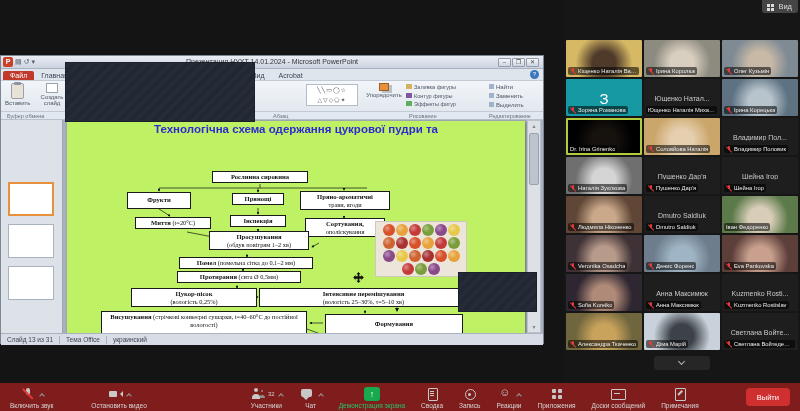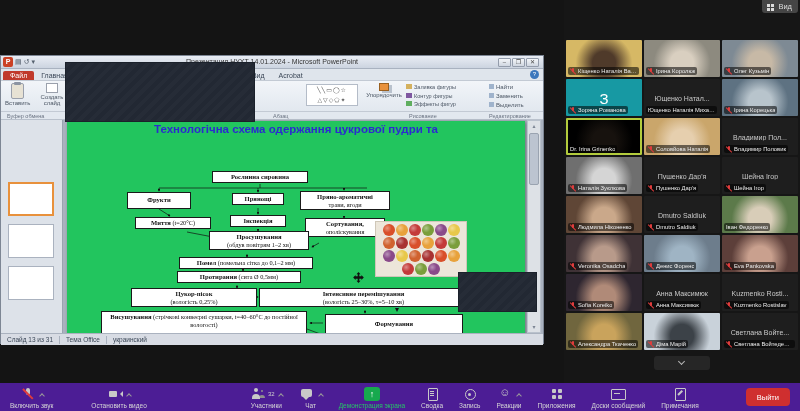--- a/index.html
+++ b/index.html
@@ -58,21 +58,21 @@
   .editbtns .sw { display:inline-block; width:5px; height:5px; background:#9fb3cc; margin-right:2px; }
   .ribbon-labels { position:absolute; left:0; top:56px; width:100%; height:8px; background:#e2e8ef;
     border-bottom:1px solid #b9c1cc; font-size:5.5px; color:#6a7382; }
   .ribbon-labels span { position:absolute; top:1px; }
 
   .workarea { position:absolute; left:0; top:64px; width:100%; height:213px; background:#aab2bf; }
   .thumbs { position:absolute; left:0; top:0; width:62px; height:100%; background:#dde2e9;
     border-right:1px solid #9aa3b0; }
   .thumb { position:absolute; left:7px; width:46px; height:34px; background:#fff; border:1px solid #aab2bf; }
   .thumb.sel { border:2px solid #e8913c; }
-  .slide { position:absolute; left:66px; top:1px; width:458px; height:221px; background:#22c55e;
+  .slide { position:absolute; left:66px; top:1px; width:458px; height:221px; background:#bef264;
     box-shadow:1px 1px 3px rgba(0,0,0,.4); font-family:"Liberation Serif", serif; }
   .vscroll { position:absolute; left:526px; top:0; width:14px; height:100%; background:#dde1e6;
     border:1px solid #b9c1cc; }
   .vscroll .arr { position:absolute; left:0; width:12px; height:10px; font-size:6px; color:#7d8694;
     text-align:center; line-height:10px; }
   .vscroll .thumbbar { position:absolute; left:1px; top:12px; width:10px; height:52px; background:#bcc4d0;
     border:1px solid #9aa3b0; border-radius:2px; }
   .statusbar { position:absolute; left:0; top:277px; width:100%; height:12px; background:#d8dce4;
     border-top:1px solid #aab2bf; font-size:6.5px; color:#3a4656; display:flex; align-items:center; gap:6px;
     padding-left:6px; }
@@ -117,21 +117,21 @@
   .mmic::before { content:""; position:absolute; left:2px; top:0; width:2px; height:4px; background:#e03c3c;
     border-radius:1px; }
   .mmic::after { content:""; position:absolute; left:-1px; top:3px; width:8px; height:1px; background:#e03c3c;
     transform:rotate(45deg); }
   .scroll-more { position:absolute; left:654px; top:356px; width:56px; height:14px; background:#262626;
     border-radius:3px; }
   .scroll-more .chev { position:absolute; left:25px; top:3px; width:5px; height:5px;
     border-right:1.5px solid #b5b5b5; border-bottom:1.5px solid #b5b5b5; transform:rotate(45deg); }
 
   
-  .ztoolbar { position:absolute; left:0; bottom:0; width:800px; height:28px; background:#4c1d95; }
+  .ztoolbar { position:absolute; left:0; bottom:0; width:800px; height:28px; background:#7f1d1d; }
   .zgroup { position:absolute; bottom:0; height:28px; display:flex; align-items:flex-end; }
   #toolbar-left { left:4px; gap:26px; }
   #toolbar-center { left:244px; gap:4px; }
   .zitem { display:flex; flex-direction:column; align-items:center; padding:2px 6px 2px; cursor:pointer; }
   .zitem .toprow { position:relative; height:14px; display:flex; align-items:center; }
   .zitem .lbl { font-size:6.5px; color:#d6d6d6; white-space:nowrap; margin-top:1px; }
   .zitem.accent .lbl { color:#27c468; }
   .zitem .badge { font-size:6px; color:#cfcfcf; margin-left:2px; }
   .caret { width:4px; height:4px; border-right:1.2px solid #9a9a9a; border-bottom:1.2px solid #9a9a9a;
     transform:rotate(225deg); margin-left:4px; margin-top:3px; }

